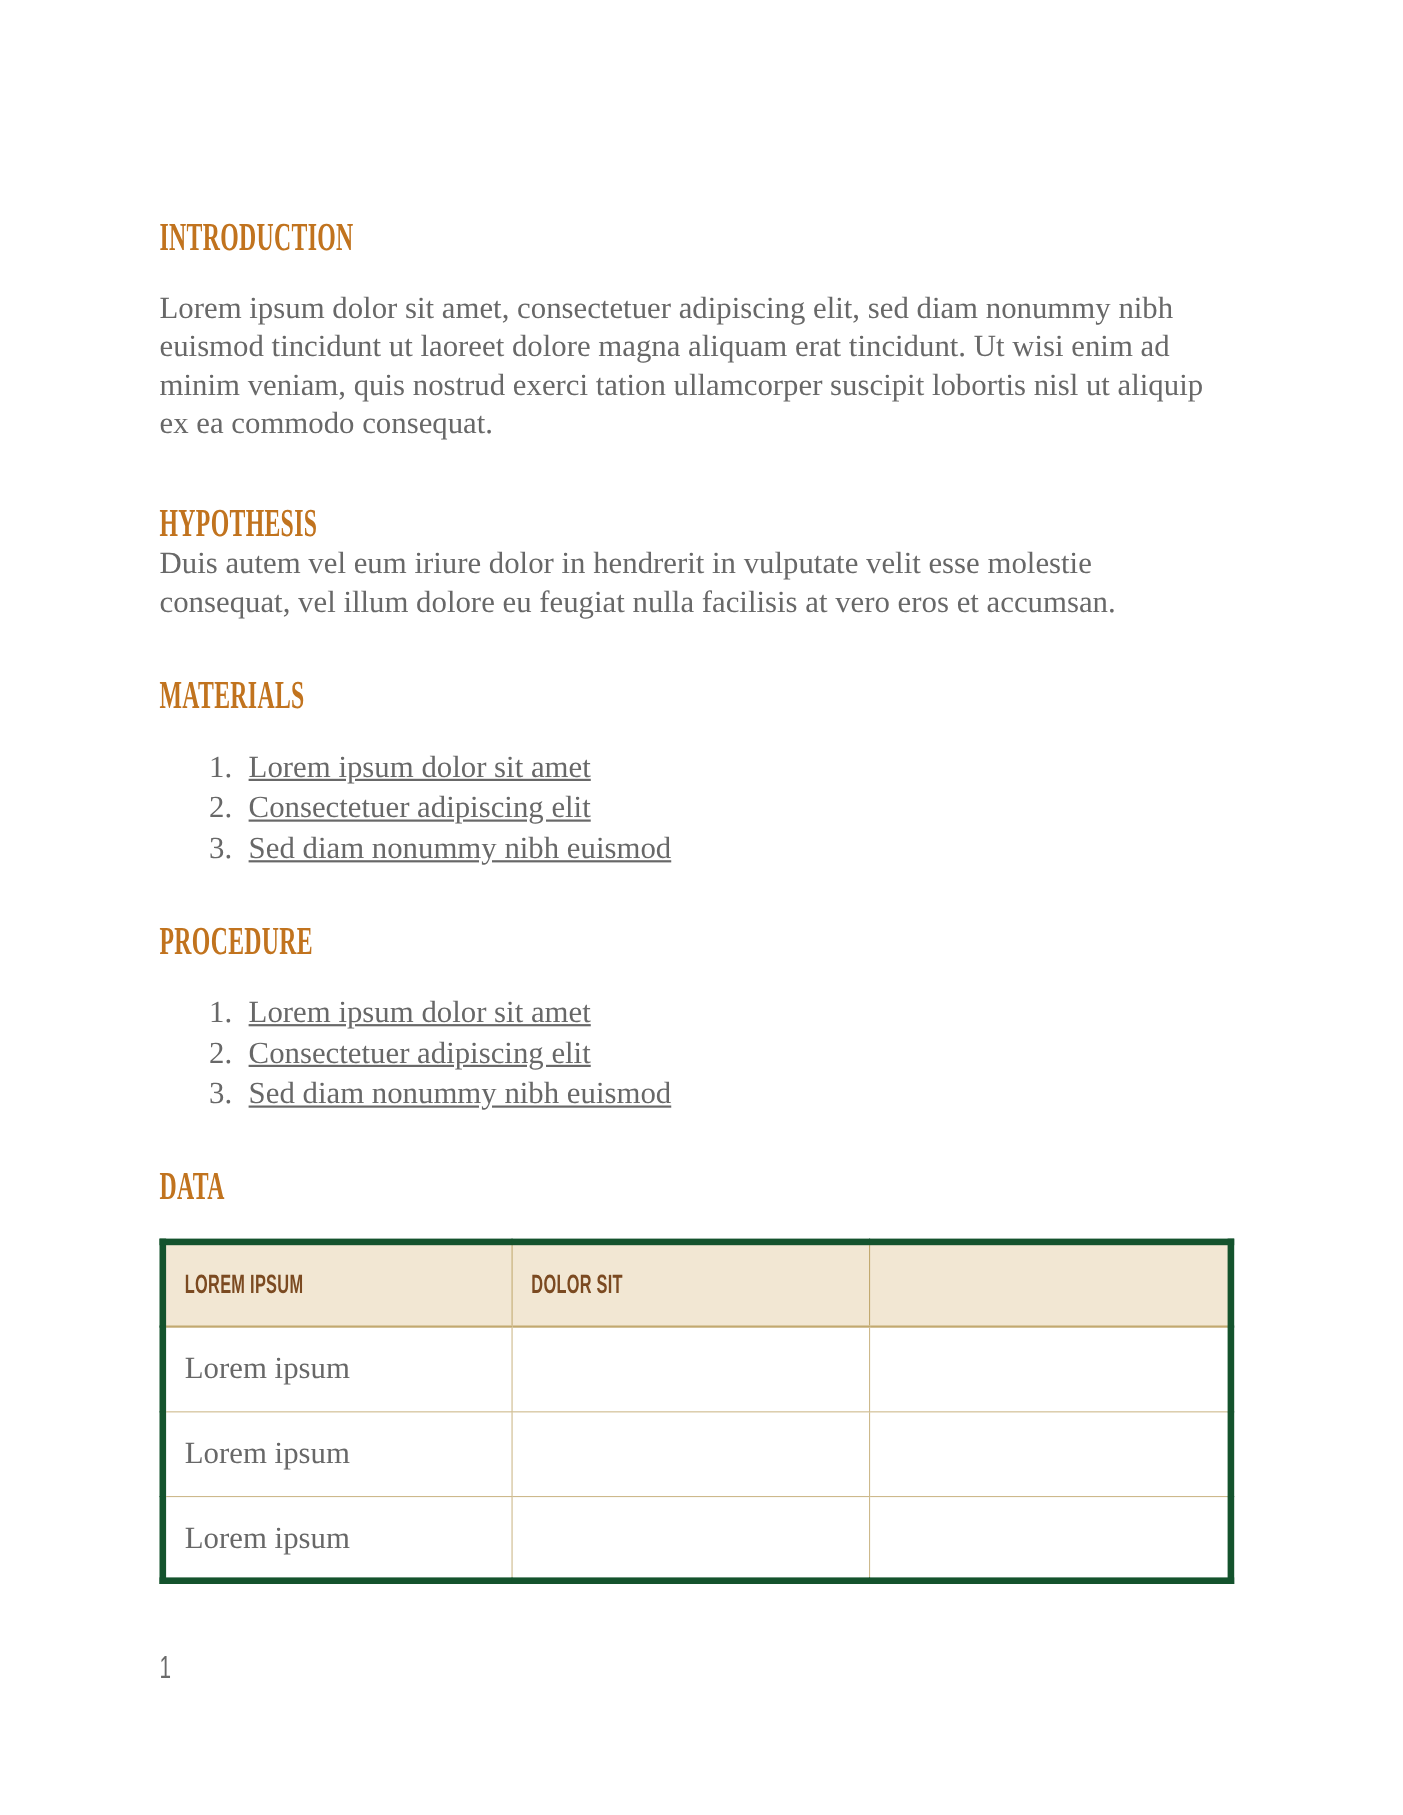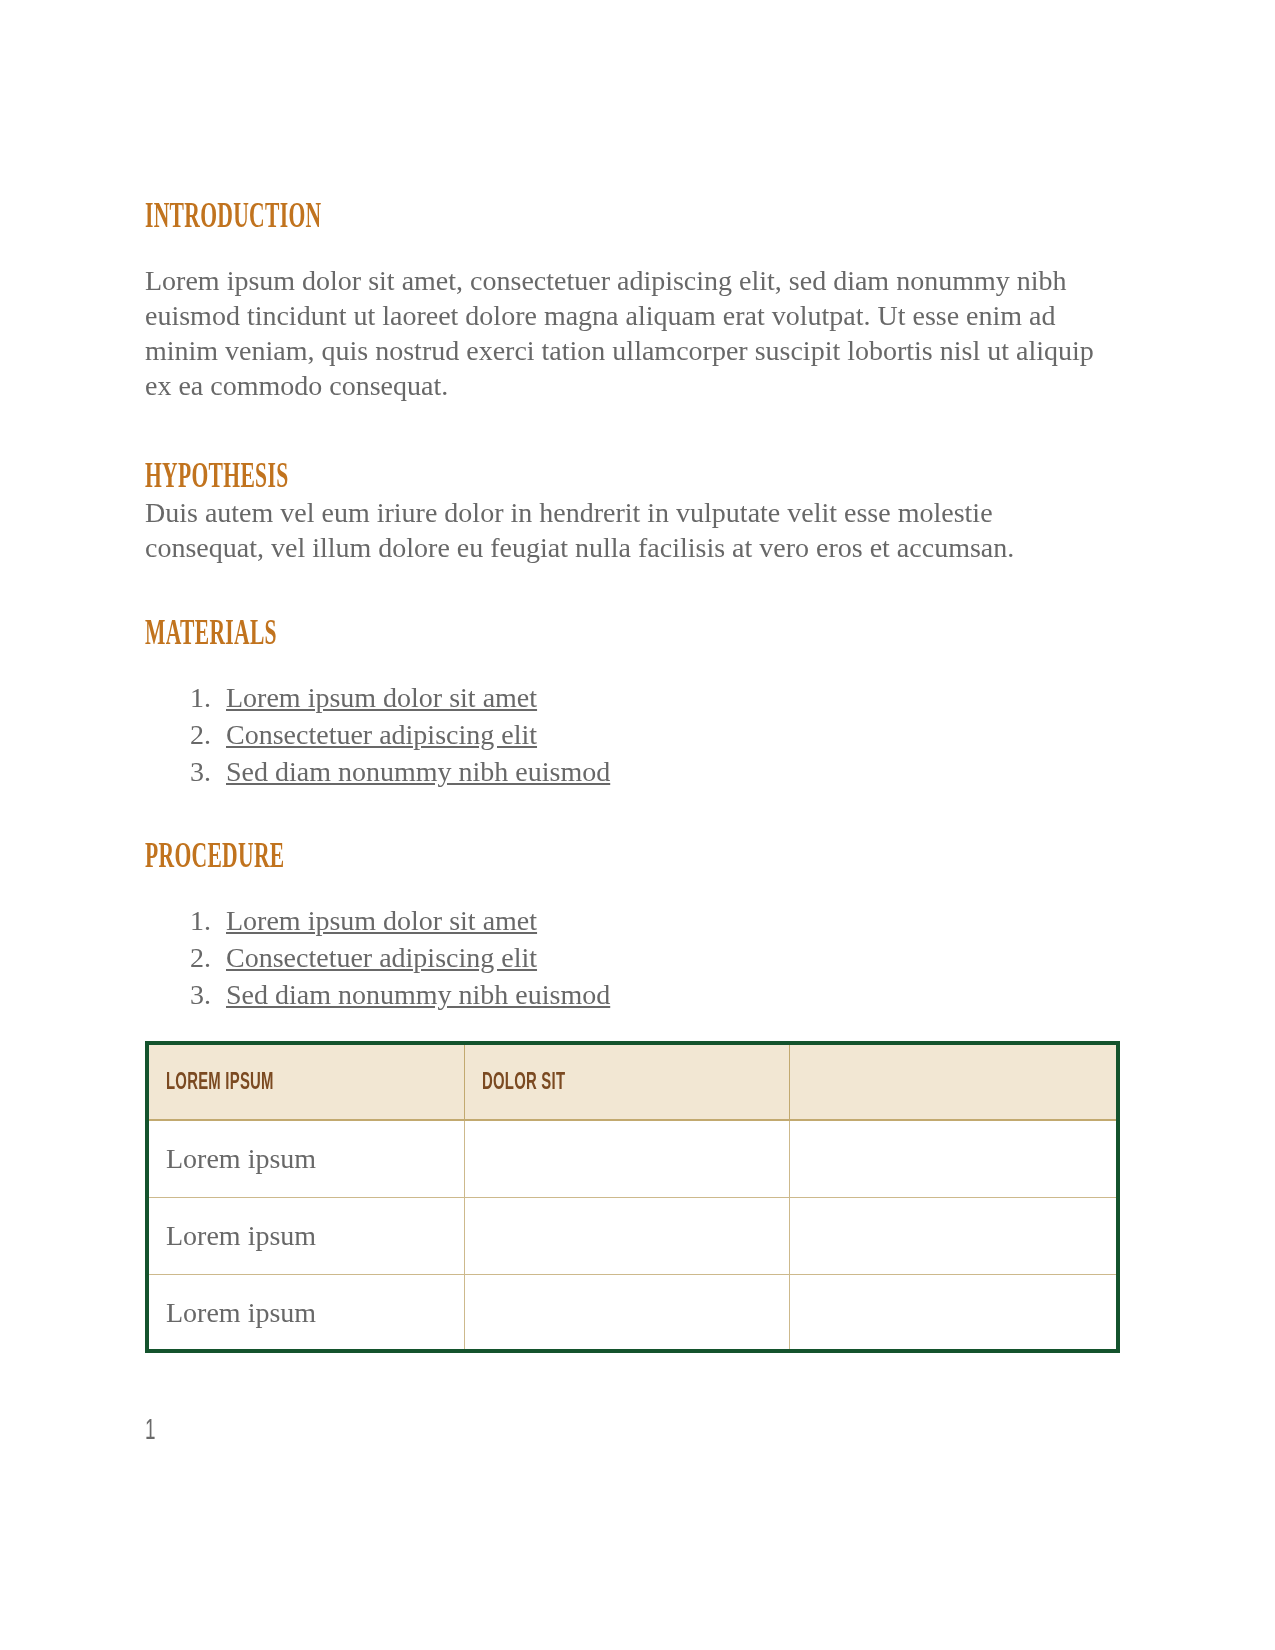--- a/index.html
+++ b/index.html
@@ -58,21 +58,21 @@
     content: counter(item) ".";
     position: absolute;
     left: -36px;
     color: #686868;
   }
   table.data-table {
     margin-top: 28px;
     width: 971px;
     border-collapse: collapse;
     table-layout: fixed;
-    border: 4px solid #14532d;
+    border: 6px solid #14532d;
   }
   table.data-table col.c1 { width: 317px; }
   table.data-table col.c2 { width: 325px; }
   table.data-table col.c3 { width: 329px; }
   table.data-table th {
     box-sizing: border-box;
     height: 77px;
     background: #F2E7D3;
     border: 1px solid #C2A96F;
     border-bottom: 2px solid #C2A96F;
@@ -112,39 +112,40 @@
     transform: scaleX(0.65);
     transform-origin: 0 50%;
   }
 </style>
 </head>
 <body>
 
 <div class="page">
 
   <h2 class="h-intro"><span class="cond">INTRODUCTION</span></h2>
-  <p class="p-intro">Lorem ipsum dolor sit amet, consectetuer adipiscing elit, sed diam nonummy nibh euismod tincidunt ut laoreet dolore magna aliquam erat volutpat. Ut esse enim ad minim veniam, quis nostrud exerci tation ullamcorper suscipit lobortis nisl ut aliquip ex ea commodo consequat.</p>
+  <p class="p-intro">Lorem ipsum dolor sit amet, consectetuer adipiscing elit, sed diam nonummy nibh euismod tincidunt ut laoreet dolore magna aliquam erat tincidunt. Ut wisi enim ad minim veniam, quis nostrud exerci tation ullamcorper suscipit lobortis nisl ut aliquip ex ea commodo consequat.</p>
 
   <h2 class="h-hypo"><span class="cond">HYPOTHESIS</span></h2>
   <p class="p-hypo">Duis autem vel eum iriure dolor in hendrerit in vulputate velit esse molestie consequat, vel illum dolore eu feugiat nulla facilisis at vero eros et accumsan.</p>
 
   <h2 class="h-mat"><span class="cond">MATERIALS</span></h2>
   <ol class="num-list">
     <li>Lorem ipsum dolor sit amet</li>
     <li>Consectetuer adipiscing elit</li>
     <li>Sed diam nonummy nibh euismod</li>
   </ol>
 
   <h2 class="h-proc"><span class="cond">PROCEDURE</span></h2>
   <ol class="num-list">
     <li>Lorem ipsum dolor sit amet</li>
     <li>Consectetuer adipiscing elit</li>
     <li>Sed diam nonummy nibh euismod</li>
   </ol>
 
+  <h2 class="h-data"><span class="cond">DATA</span></h2>
 
   <table class="data-table">
     <colgroup>
         <col class="c1">
         <col class="c2">
         <col class="c3">
       </colgroup>
     <thead>
       <tr>
         <th><span class="cond">LOREM IPSUM</span></th>

